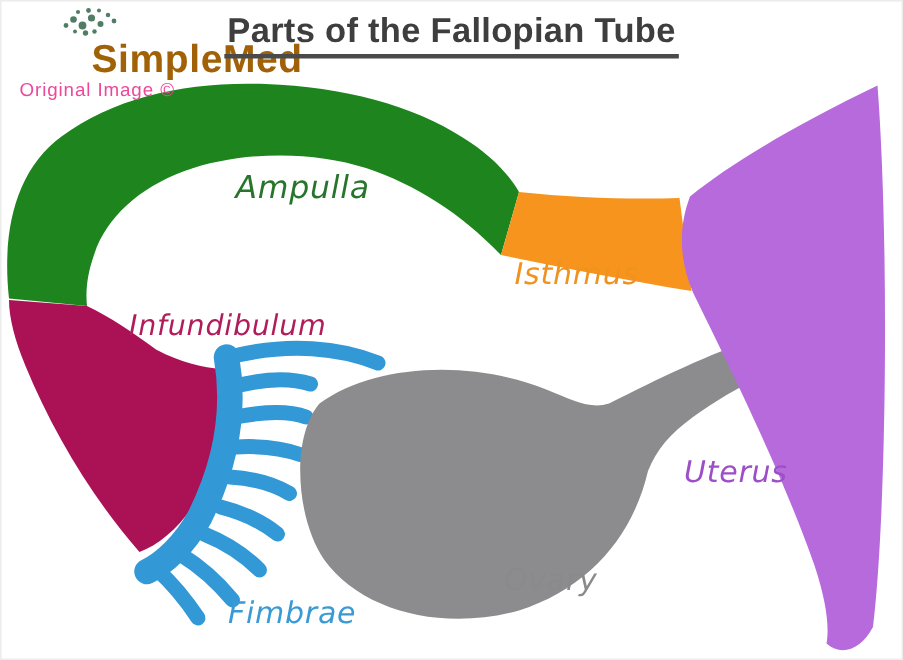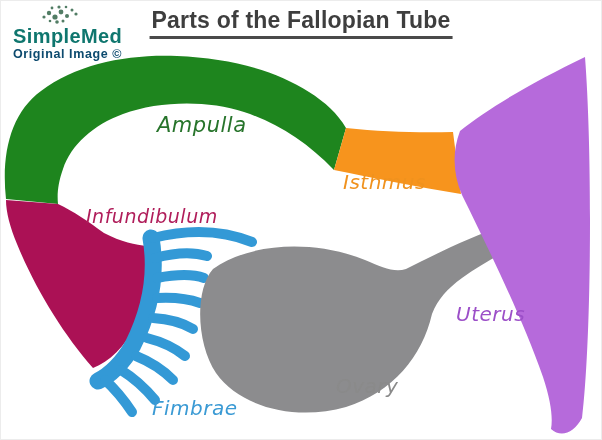--- a/index.html
+++ b/index.html
@@ -5,22 +5,22 @@
   html,body{margin:0;padding:0;}
   body{width:602px;height:440px;overflow:hidden;background:#ffffff;
        font-family:"Liberation Sans", sans-serif;}
   .canvas{position:relative;width:600px;height:438px;background:#ffffff;
           border:1px solid #ececec;}
   .art{position:absolute;left:0;top:0;width:602px;height:440px;}
 
   
   .logo{position:absolute;left:12px;top:4px;z-index:5;line-height:1.05;}
   .logo-dots{display:block;margin-left:26px;margin-bottom:1px;}
-  .logo-name{font-size:20px;font-weight:bold;color:#0f766e;letter-spacing:.4px;}
-  .logo-sub{font-size:12.5px;font-weight:bold;color:#0c4a6e;letter-spacing:.6px;margin-top:1px;}
+  .logo-name{font-size:26px;font-weight:bold;color:#a16207;letter-spacing:.4px;margin-left:48px;}
+  .logo-sub{font-size:12.5px;font-weight:normal;color:#ec4899;letter-spacing:.6px;margin-top:1px;}
   .logo-url{font-size:9.5px;color:#9aab9f;margin-top:3px;letter-spacing:.3px;}
 
   .page-title{position:absolute;left:50%;top:6px;transform:translateX(-50%);
       z-index:5;font-size:23px;font-weight:bold;color:#3e3e3e;
       border-bottom:3px solid #4a4a4a;padding:0 2px 2px 2px;
       letter-spacing:.2px;white-space:nowrap;}
 
   
   .hand{font-family:"DejaVu Sans", sans-serif;font-style:italic;
         font-weight:500;letter-spacing:.5px;}

